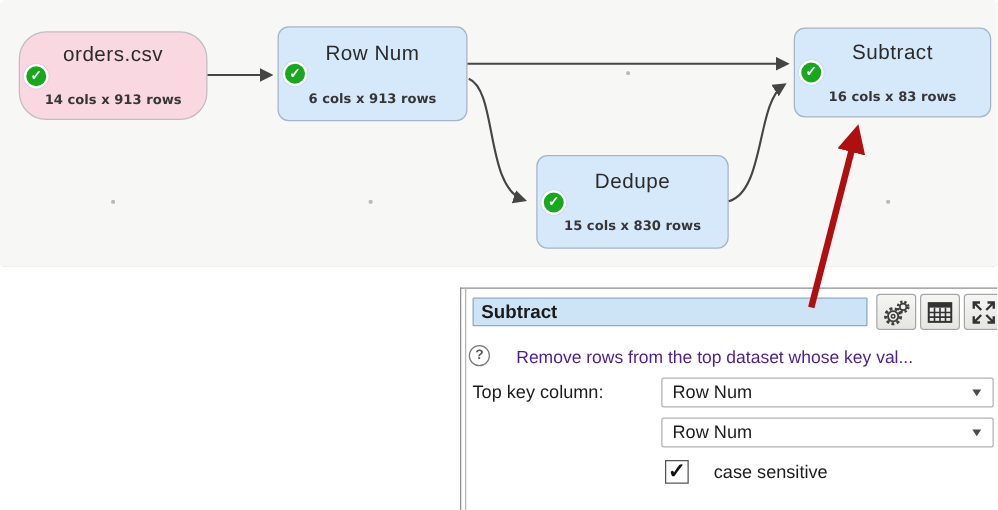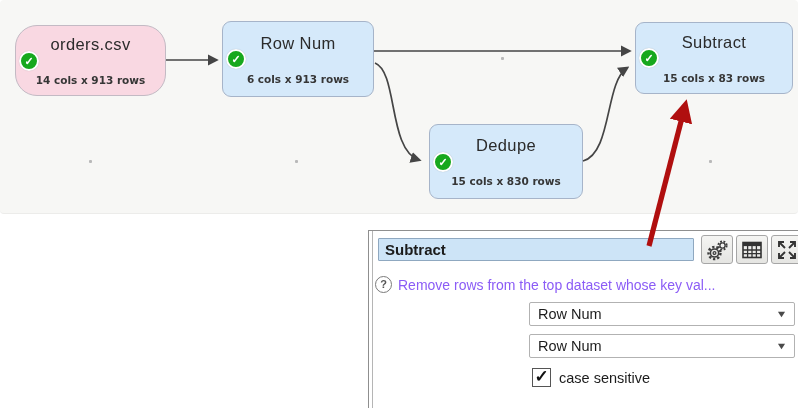--- a/index.html
+++ b/index.html
@@ -39,37 +39,37 @@
   .tool-btn{position:absolute;top:4px;width:32px;height:29px;box-sizing:border-box;
             background:linear-gradient(#f5f5f3,#e5e5e2);border:1px solid #a6a6a6;
             border-radius:3px;display:flex;align-items:center;justify-content:center;
             padding:0;cursor:pointer;}
   .btn-gear{left:332px;}  .btn-table{left:367px;}  .btn-expand{left:402px;}
 
   .help-row{position:absolute;left:6px;top:45px;display:flex;align-items:center;}
   .help-icon{width:15px;height:15px;border:1.4px solid #7a7a7a;border-radius:50%;
              color:#565656;font-size:11px;font-weight:600;line-height:15px;
              text-align:center;flex:0 0 auto;}
-  .help-text{margin-left:6px;font-size:14px;color:#8b5cf6;white-space:nowrap;}
+  .help-text{margin-left:21px;font-size:14px;color:#4c1d95;white-space:nowrap;}
 
   .field-label{position:absolute;left:9px;font-size:14.5px;color:#1c1c1c;line-height:24px;}
   .dropdown{position:absolute;left:160px;width:266px;height:24px;box-sizing:border-box;
             background:#ffffff;border:1px solid #b2b2b2;border-radius:2px;
             display:flex;align-items:center;padding:0 8px;cursor:pointer;}
   .dd-value{font-size:14.5px;color:#1c1c1c;flex:1;}
   .dd-arrow{font-size:9px;color:#4a4a4a;transform:scaleX(1.35);}
   .row1{top:71px;} .row2{top:103px;}
 
   .cb-row{position:absolute;left:163px;top:137px;display:flex;align-items:center;}
   .checkbox{width:19px;height:19px;box-sizing:border-box;background:#fff;
             border:1.5px solid #555;display:flex;align-items:center;justify-content:center;
             cursor:pointer;}
   .checkbox .check{font-size:17px;font-weight:700;color:#111;line-height:1;
                    transform:translateY(-1px);}
-  .cb-label{margin-left:8px;font-size:14.5px;color:#1c1c1c;}
+  .cb-label{margin-left:20px;font-size:14.5px;color:#1c1c1c;}
 
   .icon-svg{display:block;}
 </style>
 </head>
 <body>
 
 <div class="canvas">
   <div class="grid-dot" style="left:89px;top:160px;"></div>
   <div class="grid-dot" style="left:295px;top:160px;"></div>
   <div class="grid-dot" style="left:501px;top:57px;"></div>
@@ -89,21 +89,21 @@
 
   <div class="node node-transform" style="left:429px;top:124px;width:154px;height:75px;">
     <span class="status-ok">✓</span>
     <div class="node-title">Dedupe</div>
     <div class="node-sub">15 cols x 830 rows</div>
   </div>
 
   <div class="node node-transform" style="left:635px;top:22px;width:158px;height:72px;">
     <span class="status-ok">✓</span>
     <div class="node-title">Subtract</div>
-    <div class="node-sub">15 cols x 83 rows</div>
+    <div class="node-sub">16 cols x 83 rows</div>
   </div>
 </div>
 
 <div class="panel">
   <input class="title-input" type="text" value="Subtract" style="">
 
   <button class="tool-btn btn-gear">
     <svg class="icon-svg" width="24" height="24" viewBox="0 0 24 24" fill="none" stroke="#3d3d3d">
       <circle cx="9.5" cy="15" r="6" stroke-width="2.4" stroke-dasharray="2.3 1.9"></circle>
       <circle cx="9.5" cy="15" r="4.1" stroke-width="1.5"></circle>
@@ -128,20 +128,21 @@
       <path d="M4 15 V20 H9 M4 20 L10 14"></path>
       <path d="M20 15 V20 H15 M20 20 L14 14"></path>
     </svg>
   </button>
 
   <div class="help-row">
     <span class="help-icon">?</span>
     <span class="help-text">Remove rows from the top dataset whose key val...</span>
   </div>
 
+  <div class="field-label row1">Top key column:</div>
   <div class="dropdown row1">
     <span class="dd-value">Row Num</span>
     <span class="dd-arrow">▼</span>
   </div>
 
   <div class="dropdown row2">
     <span class="dd-value">Row Num</span>
     <span class="dd-arrow">▼</span>
   </div>
 

